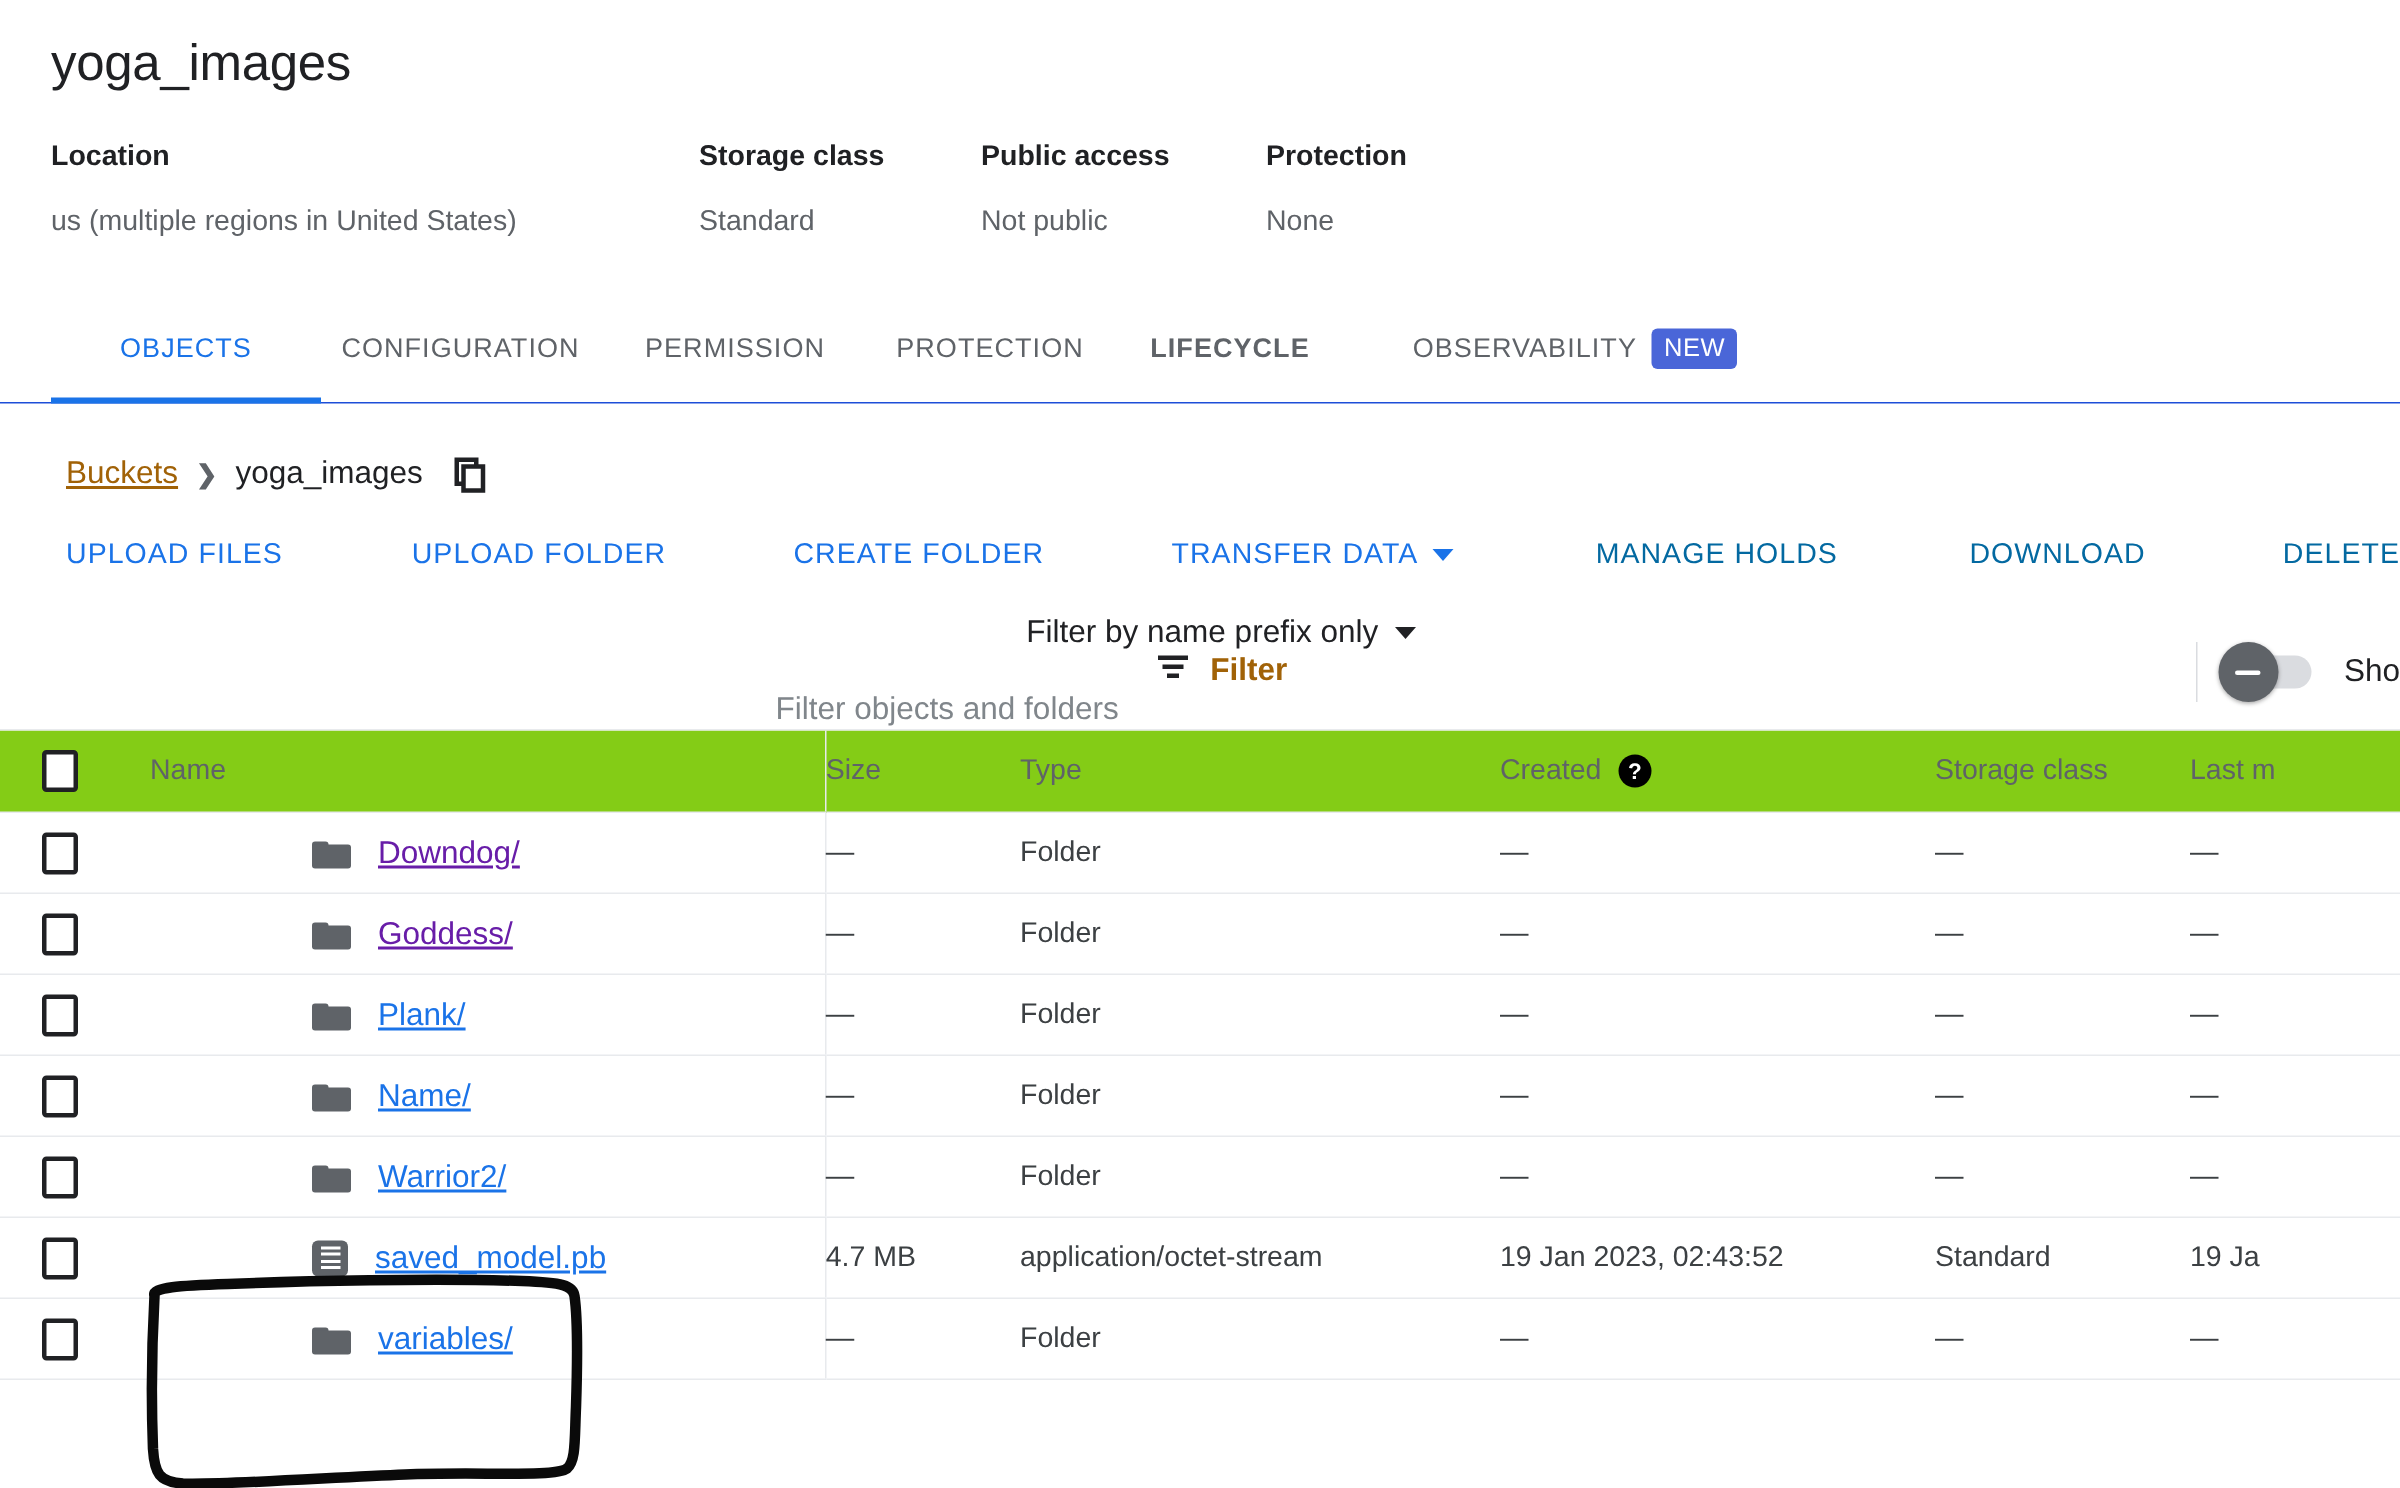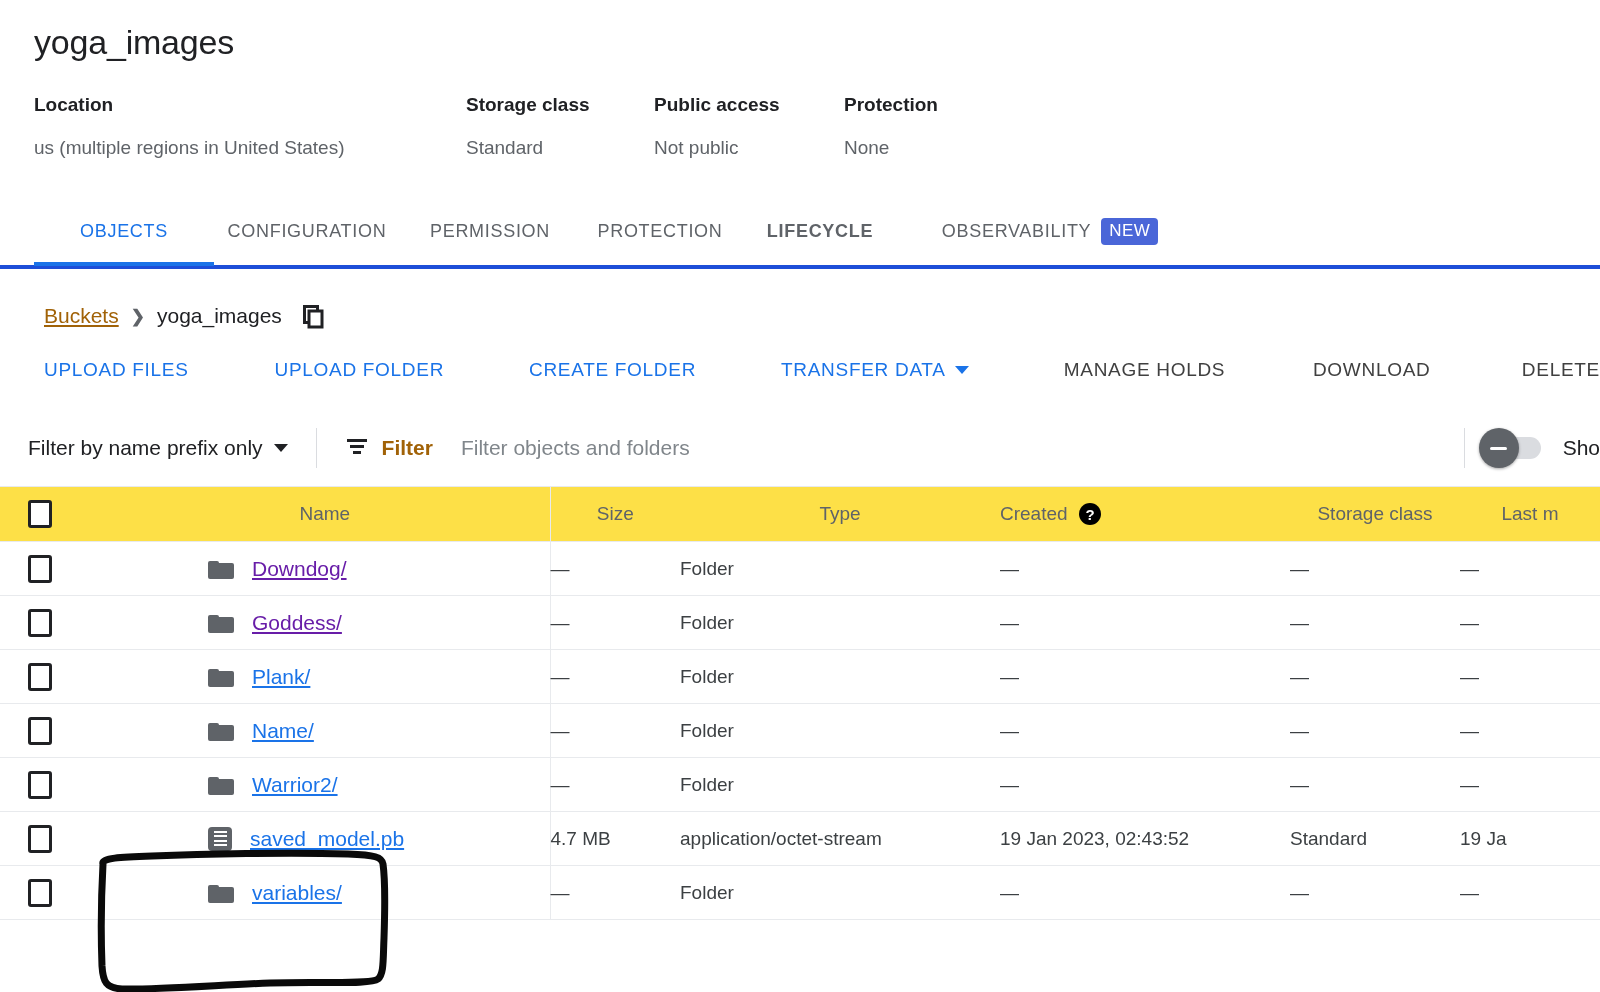--- a/index.html
+++ b/index.html
@@ -45,21 +45,21 @@
   .meta-value {
     font-size: 19px;
     font-weight: 400;
     color: #5f6368;
     line-height: 26px;
   }
 
   
   .tabs-bar {
     margin-top: 52px;
-    border-bottom: 4px solid #1d4ed8;
+    border-bottom: 1px solid #1d4ed8;
     display: flex;
     align-items: flex-end;
     padding-left: 34px;
     height: 56px;
     box-sizing: border-box;
   }
   .tab {
     position: relative;
     font-size: 18px;
     letter-spacing: 0.7px;
@@ -125,21 +125,21 @@
     font-size: 19px;
     font-weight: 500;
     letter-spacing: 0.7px;
     color: #1a73e8;
     cursor: pointer;
     white-space: nowrap;
     display: flex;
     align-items: center;
     gap: 9px;
   }
-  .action-btn.disabled { color: #404040; cursor: default; text-align: center; }
+  .action-btn.disabled { color: #0369a1; cursor: default; text-align: center; }
   .caret-down {
     width: 0; height: 0;
     border-left: 7px solid transparent;
     border-right: 7px solid transparent;
     border-top: 8px solid currentColor;
     display: inline-block;
   }
   .gap-1 { width: 58px; }
   .gap-2 { width: 57px; }
   .gap-3 { width: 57px; }
@@ -149,20 +149,21 @@
 
   
   .filter-bar {
     display: flex;
     align-items: center;
     height: 76px;
     border-bottom: 1px solid #e8eaed;
     margin-top: 29px;
     padding-left: 28px;
     position: relative;
+    flex-direction: column;
   }
   .prefix-select {
     display: flex;
     align-items: center;
     gap: 11px;
     font-size: 21px;
     color: #202124;
     cursor: pointer;
     white-space: nowrap;
   }
@@ -225,25 +226,25 @@
   .toggle-text {
     font-size: 21px;
     color: #202124;
     margin-left: 22px;
     white-space: nowrap;
   }
 
   
   .tbl { width: 100%; border-collapse: collapse; table-layout: fixed; }
   .tbl th {
-    background: #fde047;
+    background: #84cc16;
     font-size: 19px;
     font-weight: 400;
     color: #5f6368;
-    text-align: center;
+    text-align: left;
     height: 54px;
     padding: 0;
     border-bottom: 1px solid #e8eaed;
     vertical-align: middle;
   }
   .tbl td {
     font-size: 19px;
     color: #3c4043;
     height: 53px;
     padding: 0;

